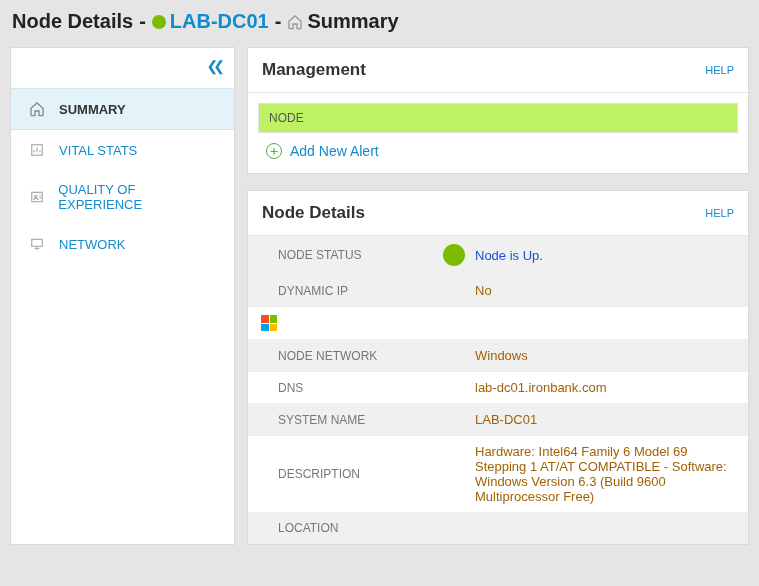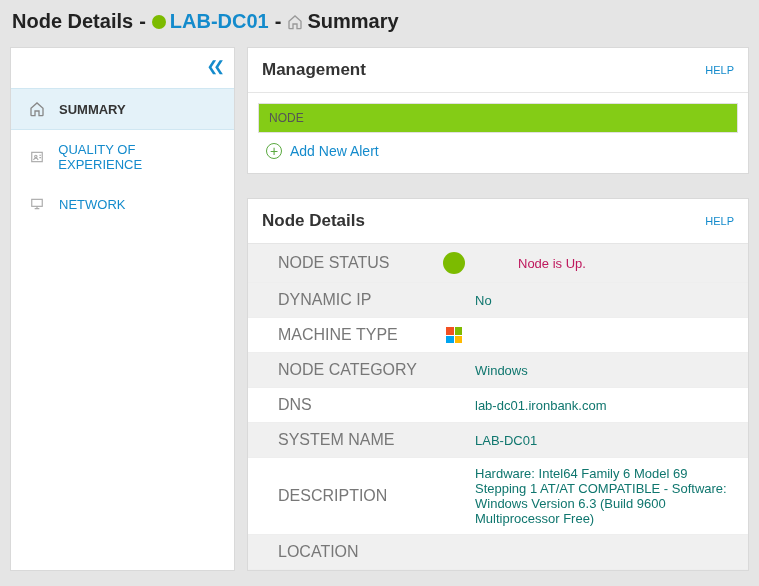--- a/index.html
+++ b/index.html
@@ -12,35 +12,35 @@
 .header-title .link { color: #148bcc; font-weight: bold; }
 .home-icon { width: 16px; height: 16px; display: inline-flex; align-items: center; justify-content: center; color: #999; }
 .layout { display: flex; gap: 12px; padding: 0 10px; }
 .sidebar { width: 225px; background: #fff; border: 1px solid #d9d9d9; }
 .sidebar-collapse { display: flex; justify-content: flex-end; padding: 10px 14px 14px; }
 .collapse-icon { color: #148bcc; font-size: 14px; letter-spacing: -5px; }
 .sidebar-item { display: flex; align-items: center; gap: 14px; padding: 12px 18px; cursor: pointer; color: #148bcc; font-size: 13px; }
 .sidebar-item.active { background: #e4f2f9; color: #333; font-weight: bold; border: 1px solid #d0e7f2; border-left: none; border-right: none; }
 .sidebar-item .side-icon { width: 16px; height: 16px; color: #aaa; display: inline-flex; align-items: center; justify-content: center; }
 .sidebar-item.active .side-icon { color: #888; }
-.main { flex: 1; display: flex; flex-direction: column; gap: 24px; }
+.main { flex: 1; display: flex; flex-direction: column; gap: 16px; }
 .panel { background: #fff; border: 1px solid #d9d9d9; }
 .panel-head { display: flex; justify-content: space-between; align-items: center; padding: 12px 14px; border-bottom: 1px solid #e5e5e5; }
 .panel-title { font-size: 17px; font-weight: bold; color: #333; }
 .help-link { color: #148bcc; font-size: 11px; cursor: pointer; text-align: right; }
 .panel-body { padding: 10px; }
-.subhead { background: #84cc16; border: 1px solid #e0e0e0; padding: 7px 10px; font-size: 12px; color: #555; }
+.subhead { background: #bef264; border: 1px solid #e0e0e0; padding: 7px 10px; font-size: 12px; color: #555; }
 .add-link { display: flex; align-items: center; gap: 8px; padding: 10px 8px 4px; color: #148bcc; cursor: pointer; font-size: 14px; }
 .plus-circle { width: 16px; height: 16px; border: 1.5px solid #5aa93f; border-radius: 50%; display: inline-flex; align-items: center; justify-content: center; color: #5aa93f; font-size: 14px; line-height: 1; }
 .detail-row { display: flex; align-items: center; border-bottom: 1px solid #eee; padding: 8px 0; }
 .detail-row.band { background: #f0f0f0; }
-.detail-label { width: 185px; padding-left: 30px; color: #777; font-size: 16px; }
+.detail-label { width: 185px; padding-left: 30px; color: #777; font-size: 12px; }
 .detail-icon { width: 42px; display: flex; justify-content: center; align-items: center; }
-.detail-value { flex: 1; color: #0f766e; font-size: 13px; padding-right: 10px; }
-.detail-value.link { color: #be185d; margin-left: 43px; }
+.detail-value { flex: 1; color: #a16207; font-size: 13px; padding-right: 10px; }
+.detail-value.link { color: #1d4ed8; }
 .status-big { width: 22px; height: 22px; border-radius: 50%; background: #7cbb00; }
 .ms-logo { width: 16px; height: 16px; display: grid; grid-template-columns: 1fr 1fr; grid-template-rows: 1fr 1fr; gap: 1px; }
 .ms-logo span:nth-child(1){background:#f25022;} .ms-logo span:nth-child(2){background:#7fba00;} .ms-logo span:nth-child(3){background:#00a4ef;} .ms-logo span:nth-child(4){background:#ffb900;}
 </style>
 </head>
 <body>
 
 <div class="header">
   <div class="header-title">
     <span class="black">Node Details</span>
@@ -62,20 +62,29 @@
     <div class="sidebar-collapse">
       <span class="collapse-icon">❮❮</span>
     </div>
     <div class="sidebar-item active">
       <span class="side-icon">
           <svg viewBox="0 0 24 24" width="16" height="16" fill="none" stroke="currentColor" stroke-width="2">
             <path d="M3 11l9-8 9 8v10a1 1 0 0 1-1 1h-5v-7h-6v7H4a1 1 0 0 1-1-1z"></path>
           </svg>
         </span>
       <span>SUMMARY</span>
+    </div>
+    <div class="sidebar-item">
+      <span class="side-icon">
+          <svg viewBox="0 0 24 24" width="14" height="14" fill="none" stroke="currentColor" stroke-width="2">
+            <rect x="3" y="3" width="18" height="18"></rect>
+            <path d="M7 16V12M12 16V8M17 16v-3"></path>
+          </svg>
+        </span>
+      <span>VITAL STATS</span>
     </div>
     <div class="sidebar-item">
       <span class="side-icon">
           <svg viewBox="0 0 24 24" width="14" height="14" fill="none" stroke="currentColor" stroke-width="2">
             <rect x="3" y="4" width="18" height="16"></rect>
             <circle cx="10" cy="11" r="2"></circle>
             <path d="M6 17c1-2 3-3 4-3s3 1 4 3M16 9h3M16 13h3"></path>
           </svg>
         </span>
       <span>QUALITY OF EXPERIENCE</span>
@@ -119,32 +128,31 @@
               <span class="status-big"></span>
             </div>
           <div class="detail-value link">Node is Up.</div>
         </div>
         <div class="detail-row band">
           <div class="detail-label">DYNAMIC IP</div>
           <div class="detail-icon"></div>
           <div class="detail-value">No</div>
         </div>
         <div class="detail-row">
-          <div class="detail-label">MACHINE TYPE</div>
           <div class="detail-icon">
               <span class="ms-logo">
                 <span></span>
                 <span></span>
                 <span></span>
                 <span></span>
               </span>
             </div>
         </div>
         <div class="detail-row band">
-          <div class="detail-label">NODE CATEGORY</div>
+          <div class="detail-label">NODE NETWORK</div>
           <div class="detail-icon"></div>
           <div class="detail-value">Windows</div>
         </div>
         <div class="detail-row">
           <div class="detail-label">DNS</div>
           <div class="detail-icon"></div>
           <div class="detail-value">lab-dc01.ironbank.com</div>
         </div>
         <div class="detail-row band">
           <div class="detail-label">SYSTEM NAME</div>

